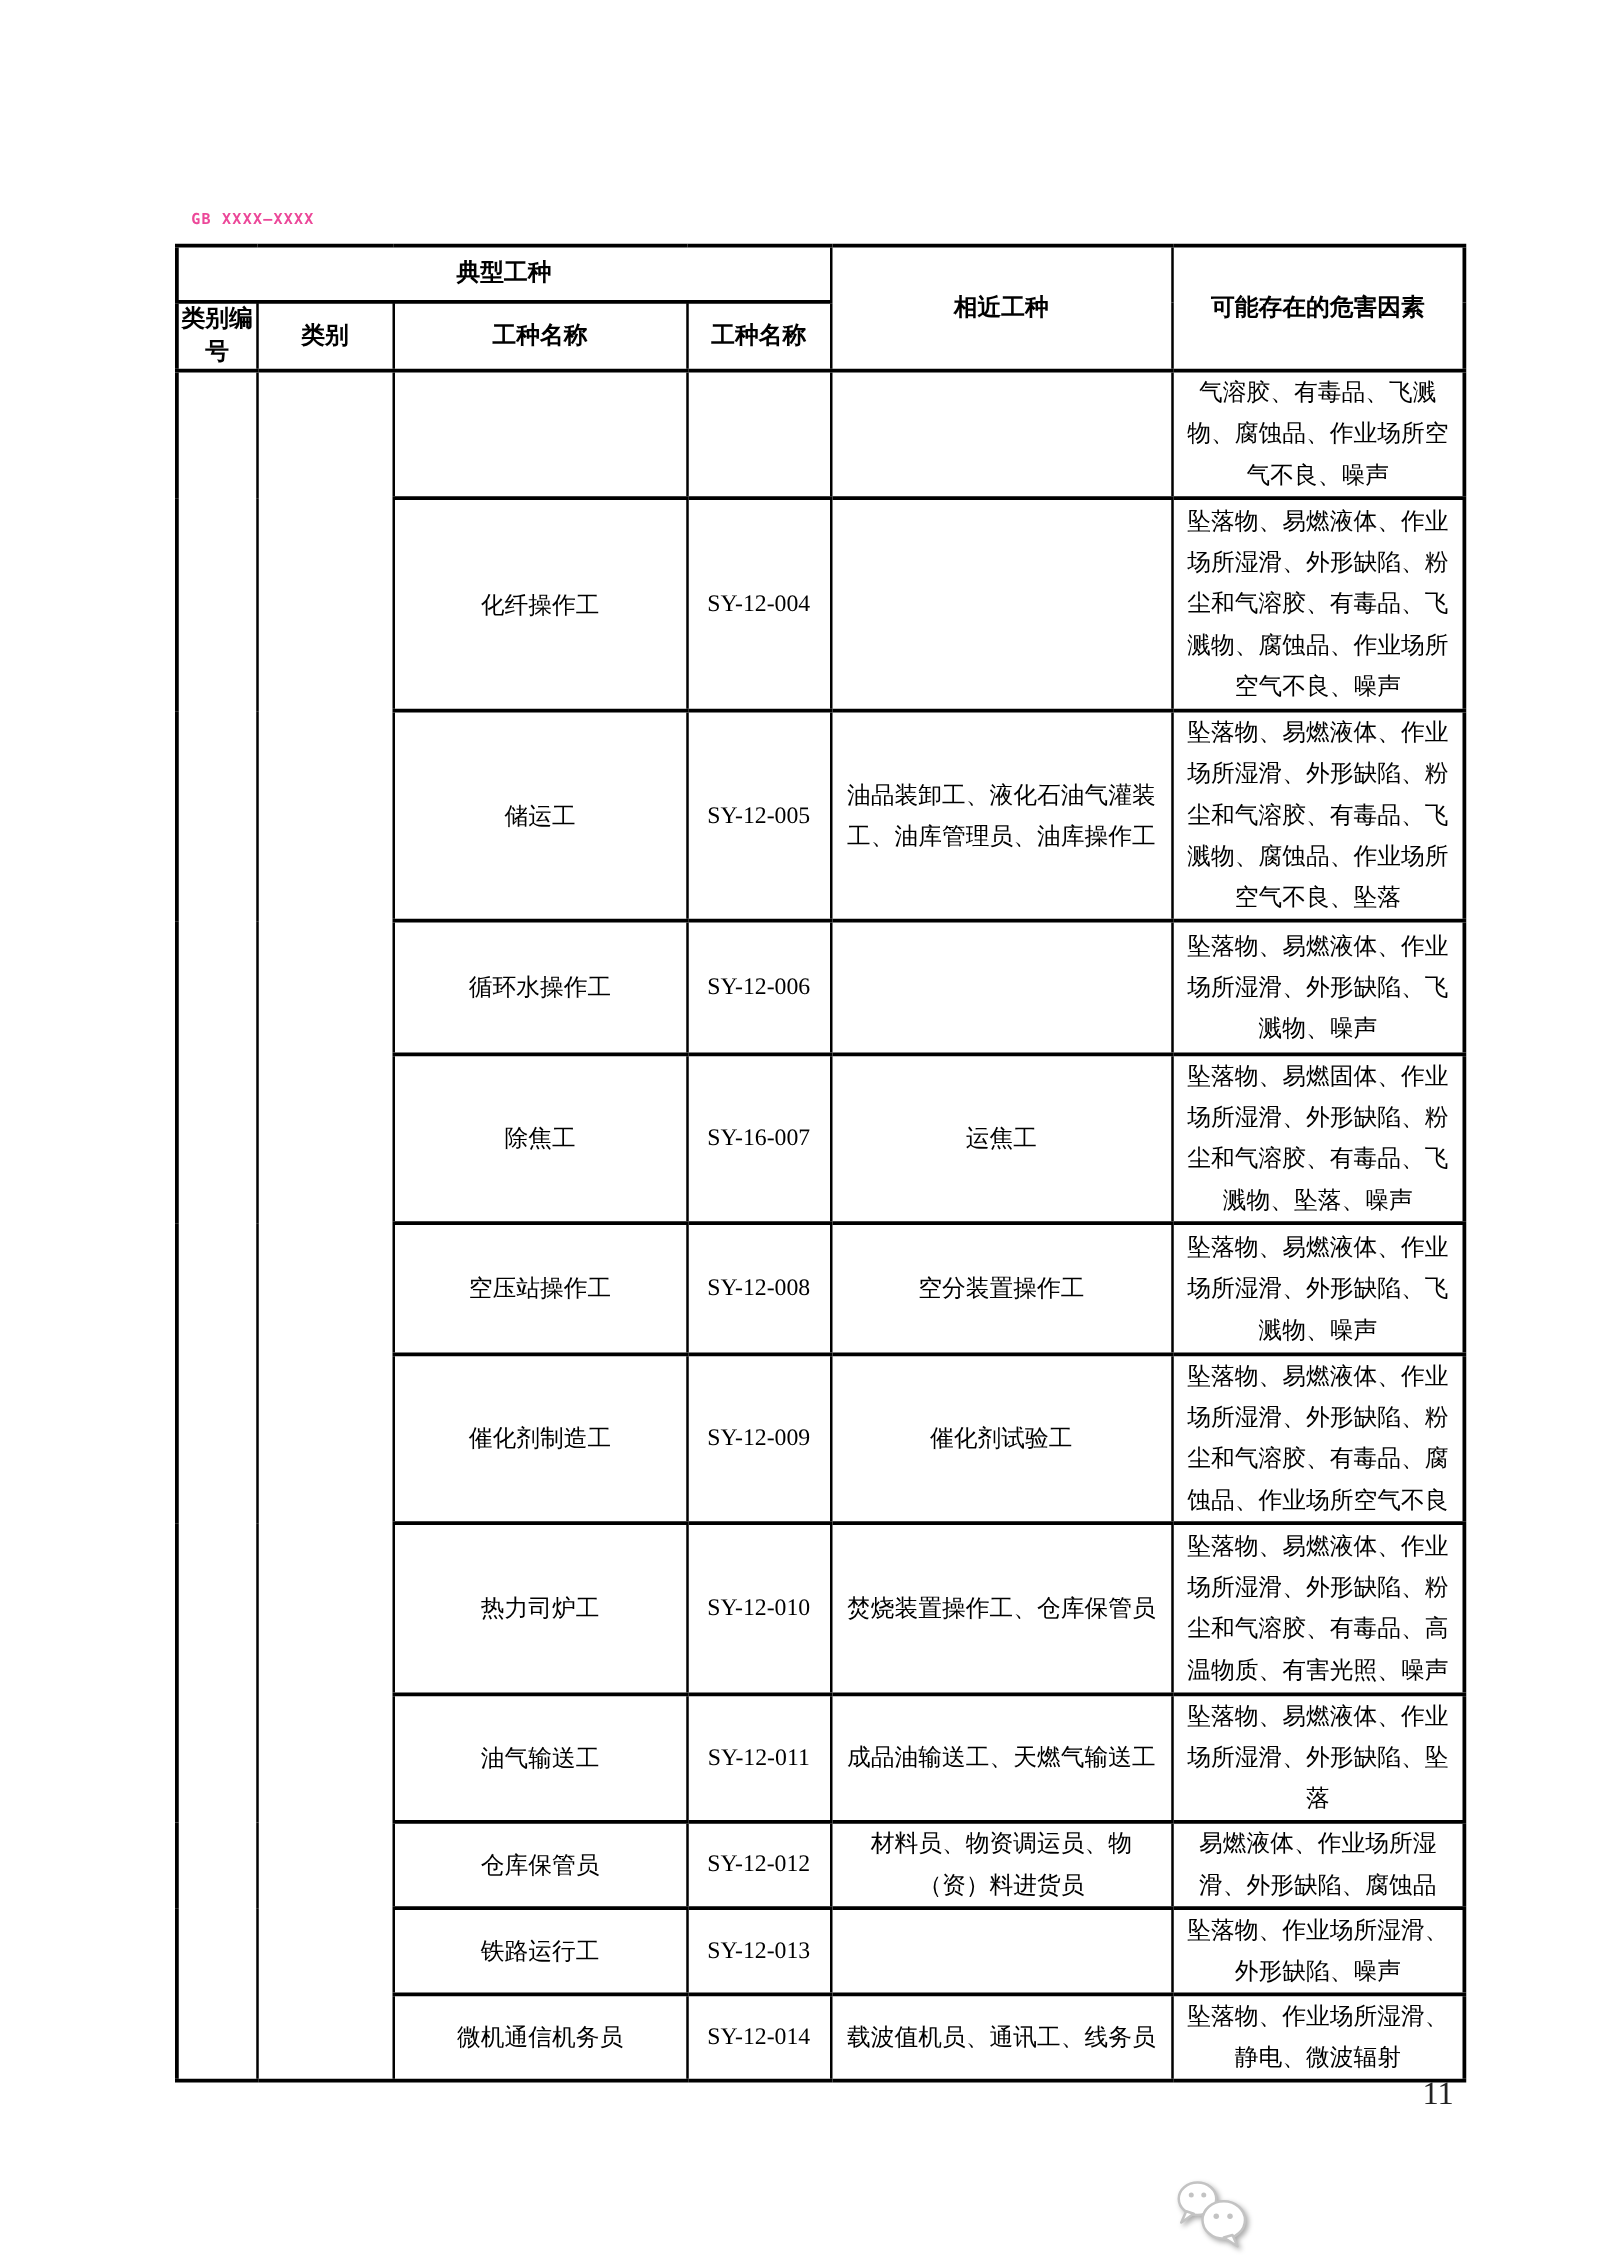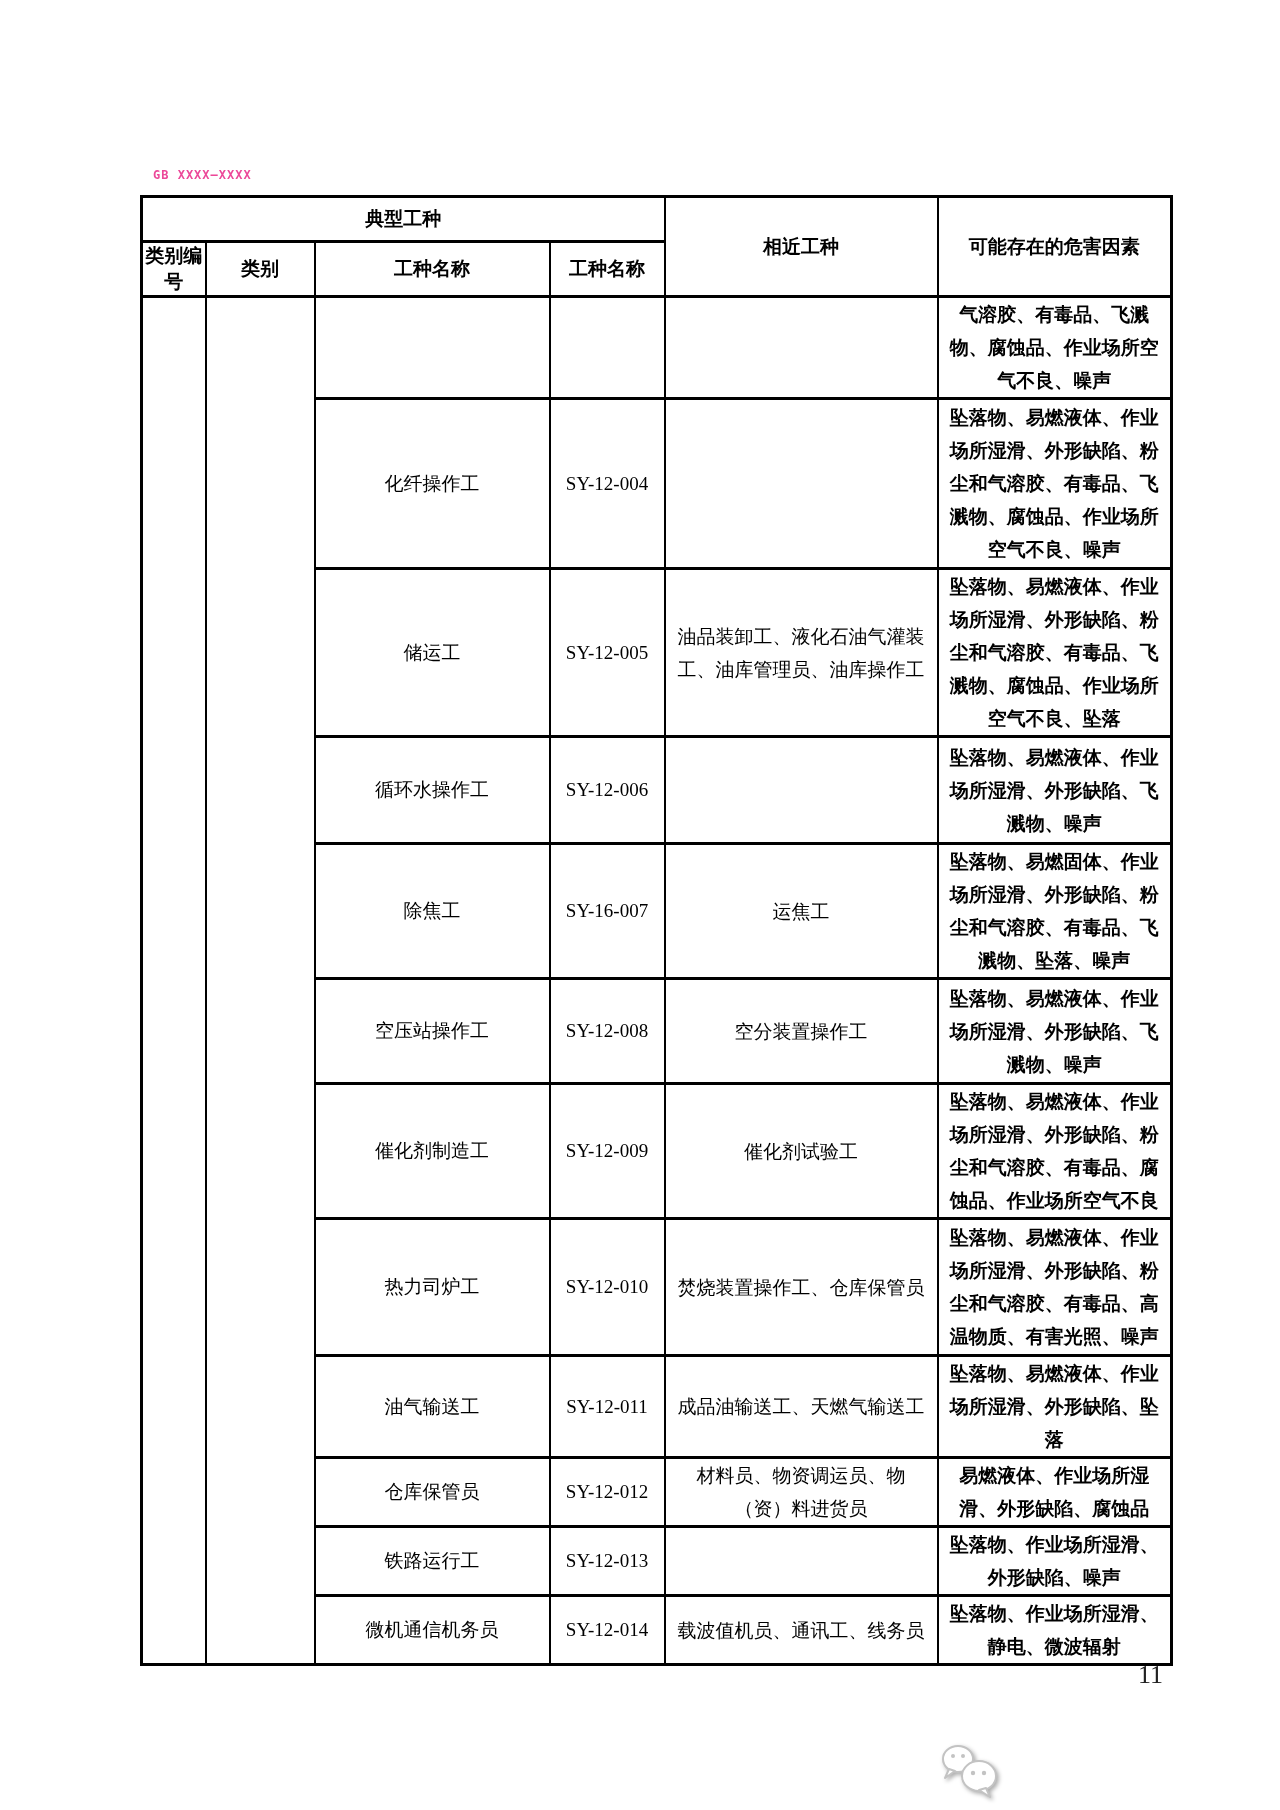--- a/index.html
+++ b/index.html
@@ -36,21 +36,21 @@
     font-weight:bold; text-align:center; padding:0 2px;
     line-height:26px;
   }
   tr.hdr1 { height:45px; }
   tr.hdr2 { height:53px; }
   .c-name, .c-code { text-align:center; padding:0 2px; }
   .c-sim, .c-haz {
     text-align:left; padding:0 3px;
     line-height:33px;
   }
-  .c-haz { text-align:justify; text-justify:inter-character;font-weight:bold; }
+  .c-haz { text-align:justify; text-justify:inter-character; }
   .cat-cell { background:#fff; }
   .page-number {
     position:absolute; left:1138px; top:1660px;
     font-size:26px; color:#222;
     font-family:"Liberation Serif",serif;
   }
   .wechat-footer {
     position:absolute; left:938px; top:1742px;
     display:flex; align-items:center; gap:8px;
   }

